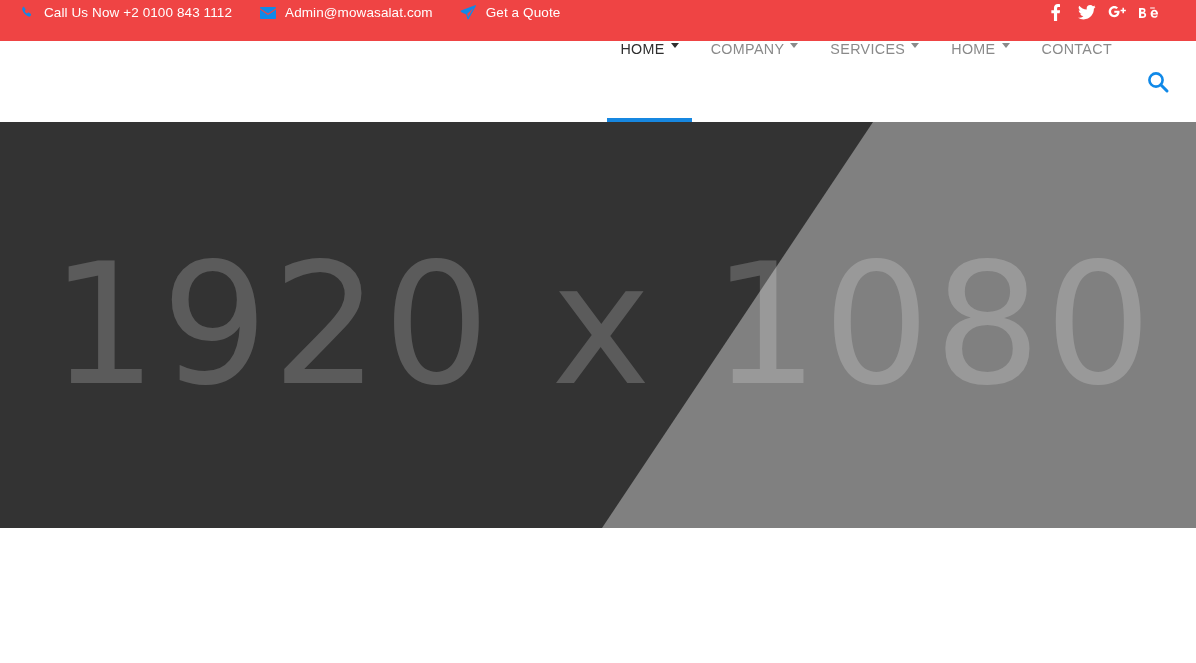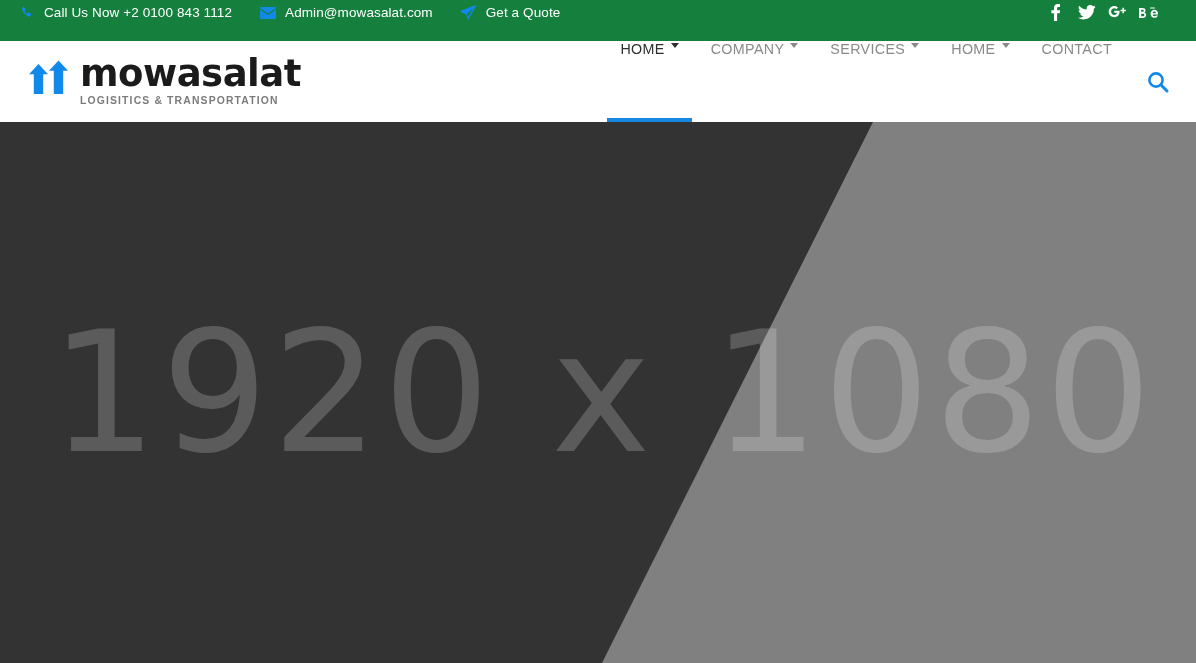--- a/index.html
+++ b/index.html
@@ -8,21 +8,21 @@
     width: 1196px;
     height: 663px;
     overflow: hidden;
     background: #ffffff;
     font-family: "Liberation Sans", sans-serif;
   }
 
   
   .topbar {
     height: 41px;
-    background: #15803d;
+    background: #ef4444;
     display: flex;
     align-items: center;
     padding: 0 16px 16px 18px;
     position: relative;
   }
   .topbar-left {
     display: flex;
     align-items: center;
     gap: 27px;
   }
@@ -145,21 +145,21 @@
     margin-left: 10px;
     background: none;
     border: 0;
     cursor: pointer;
   }
   .search-btn svg { display: block; }
 
   
   .hero {
     position: relative;
-    height: 541px;
+    height: 406px;
     background: #b91c1c;
     overflow: hidden;
   }
   .hero-shape {
     position: absolute;
     inset: 0;
     width: 100%;
     height: 100%;
     display: block;
   }
@@ -234,32 +234,20 @@
     <a class="social" href="#" aria-label="Behance">
       <svg width="21" height="14" viewBox="0 0 22 14">
           <path d="M12.9.6h5.4v1.3h-5.4V.6zM6.1 6.5c.9-.45 1.4-1.2 1.4-2.3C7.5 2.1 6.1 1.3 4 1.3H0v11.4h4.2c2.3 0 4.1-1.1 4.1-3.3 0-1.4-.7-2.4-2.2-2.9zM2.5 3.2h1.6c.9 0 1.5.3 1.5 1.1 0 .85-.6 1.2-1.5 1.2H2.5V3.2zm1.9 7.6H2.5V7.9h1.9c1.05 0 1.8.4 1.8 1.4 0 1.05-.75 1.5-1.8 1.5zM22 8c0-2.6-1.5-4.7-4.2-4.7-2.6 0-4.4 2-4.4 4.6 0 2.75 1.7 4.6 4.4 4.6 2.05 0 3.4-.95 4-2.7h-2.1c-.25.65-.95 1-1.8 1-1.2 0-1.95-.75-2.05-2h6.1c.03-.25.05-.5.05-.8zm-6.15-.85c.15-1.15.8-1.85 1.9-1.85 1.05 0 1.75.7 1.85 1.85h-3.75z"></path>
         </svg>
     </a>
   </div>
 </div>
 
 <div class="header">
 
-  <a class="logo" href="#">
-    <span>
-      <svg class="logo-arrows" width="44" height="42" viewBox="0 0 44 42">
-        <path d="M12.5 4 L22 14.2 H17.2 V34 H7.8 V14.2 H3 Z" fill="#1089e8"></path>
-        <path d="M32.5 0.5 L42 10.7 H37.2 V34 H27.8 V10.7 H23 Z" fill="#1089e8"></path>
-      </svg>
-    </span>
-    <span class="logo-text">
-      <span class="logo-name">mowasalat</span>
-      <span class="logo-tag">LOGISITICS &amp; TRANSPORTATION</span>
-    </span>
-  </a>
 
   <nav class="nav">
 
     <a class="nav-item active" href="#">
       <span>HOME</span>
       <i class="caret"></i>
     </a>
 
     <a class="nav-item" href="#">
       <span>COMPANY</span>

